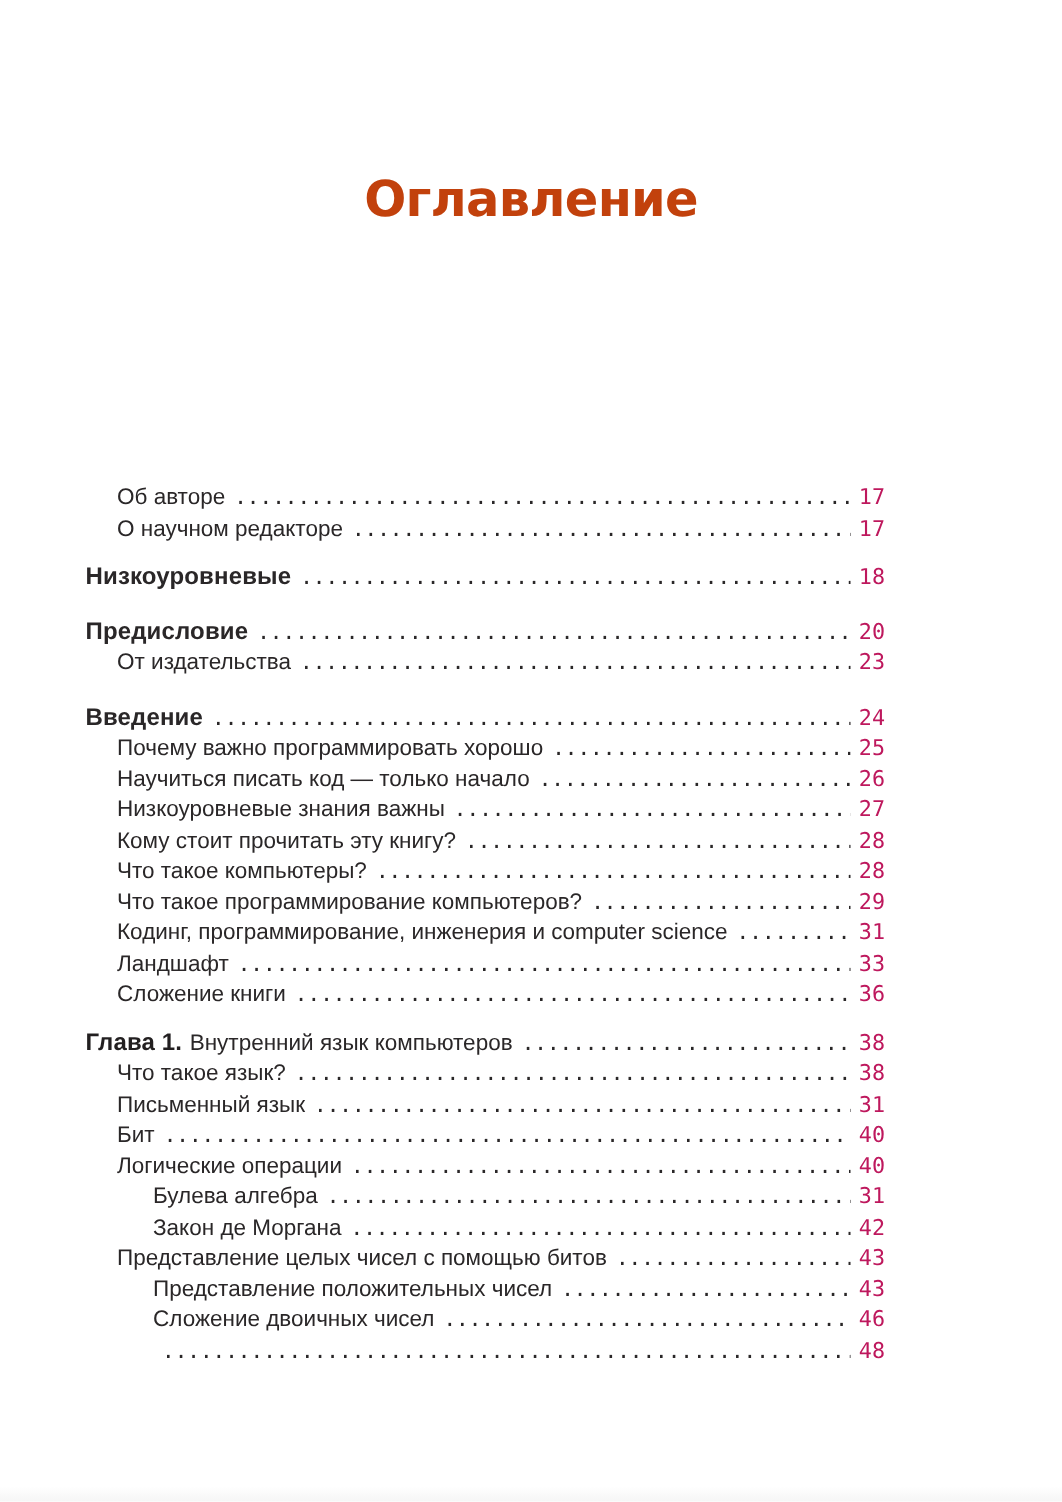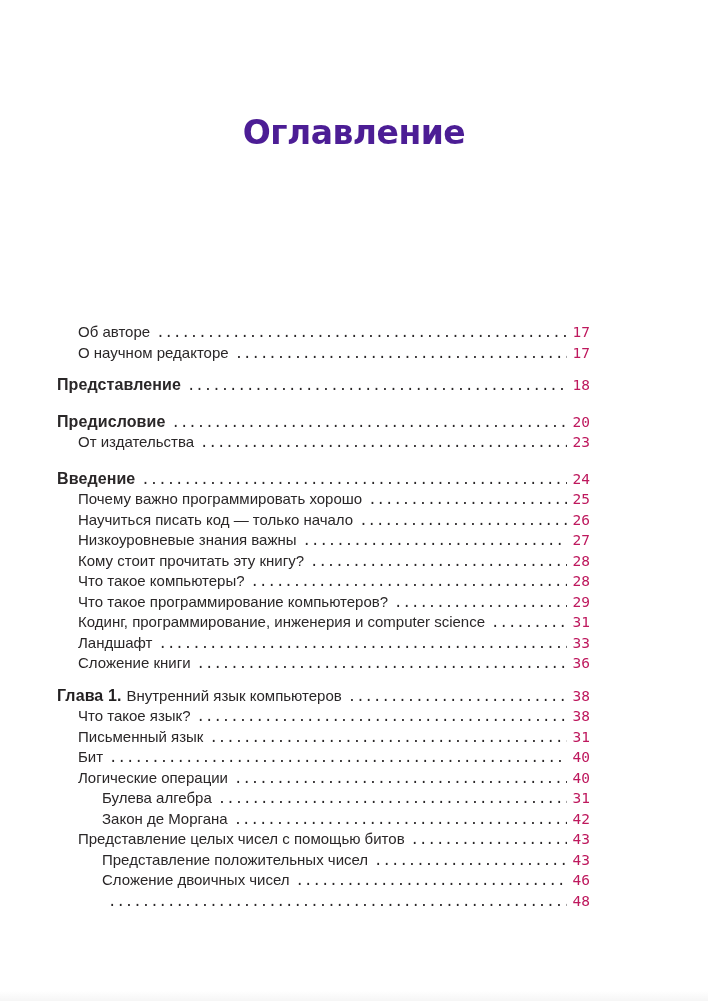--- a/index.html
+++ b/index.html
@@ -21,21 +21,21 @@
     inset: 0;
     background: #ffffff;
   }
   .page-title {
     margin-top: 110px;
     text-align: center;
     font-family: "DejaVu Sans", "Liberation Sans", sans-serif;
     font-weight: bold;
     font-size: 33px;
     letter-spacing: -0.5px;
-    color: #4c1d95;
+    color: #c2410c;
     line-height: 46px;
   }
   .toc {
     margin-left: 57px;
     width: 533px;
     margin-top: 166px;
   }
   .toc-entry {
     display: flex;
     align-items: baseline;
@@ -100,21 +100,21 @@
     <span class="entry-page">17</span>
   </div>
       <div class="toc-entry level-1">
 
     <span class="entry-label">О научном редакторе</span>
     <span class="dot-leader"></span>
     <span class="entry-page">17</span>
   </div>
       <div class="toc-entry level-0 bold gap-sm">
 
-    <span class="entry-label">Представление</span>
+    <span class="entry-label">Низкоуровневые</span>
     <span class="dot-leader"></span>
     <span class="entry-page">18</span>
   </div>
       <div class="toc-entry level-0 bold gap-md">
 
     <span class="entry-label">Предисловие</span>
     <span class="dot-leader"></span>
     <span class="entry-page">20</span>
   </div>
       <div class="toc-entry level-1">

